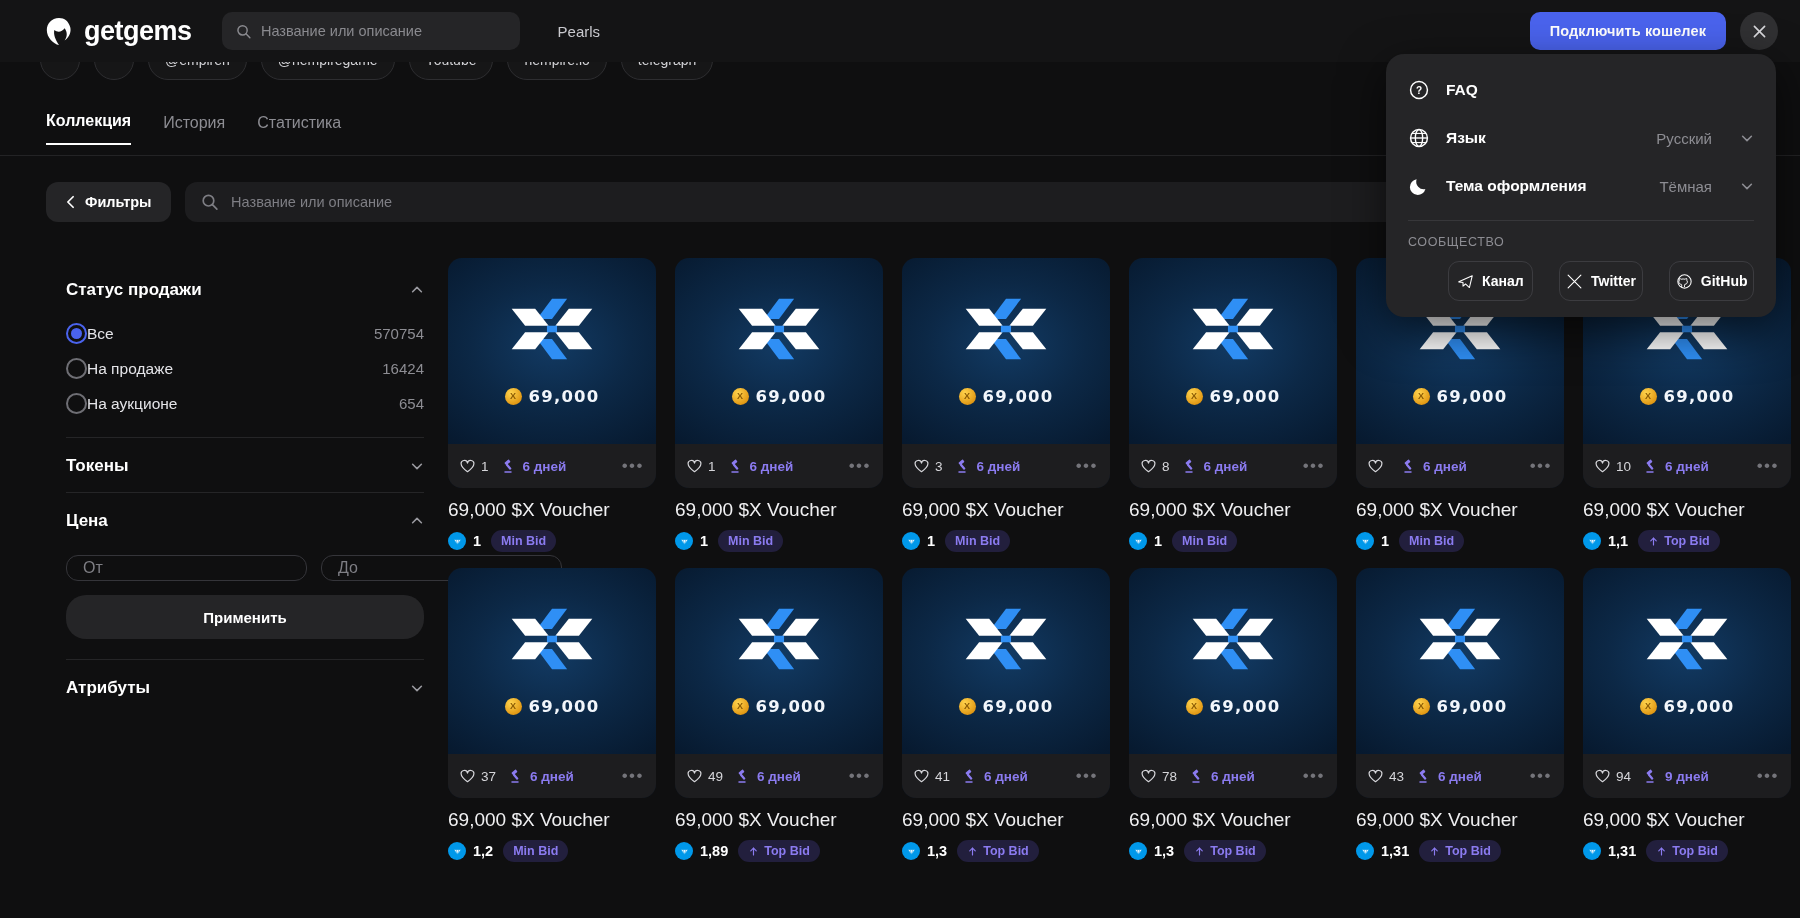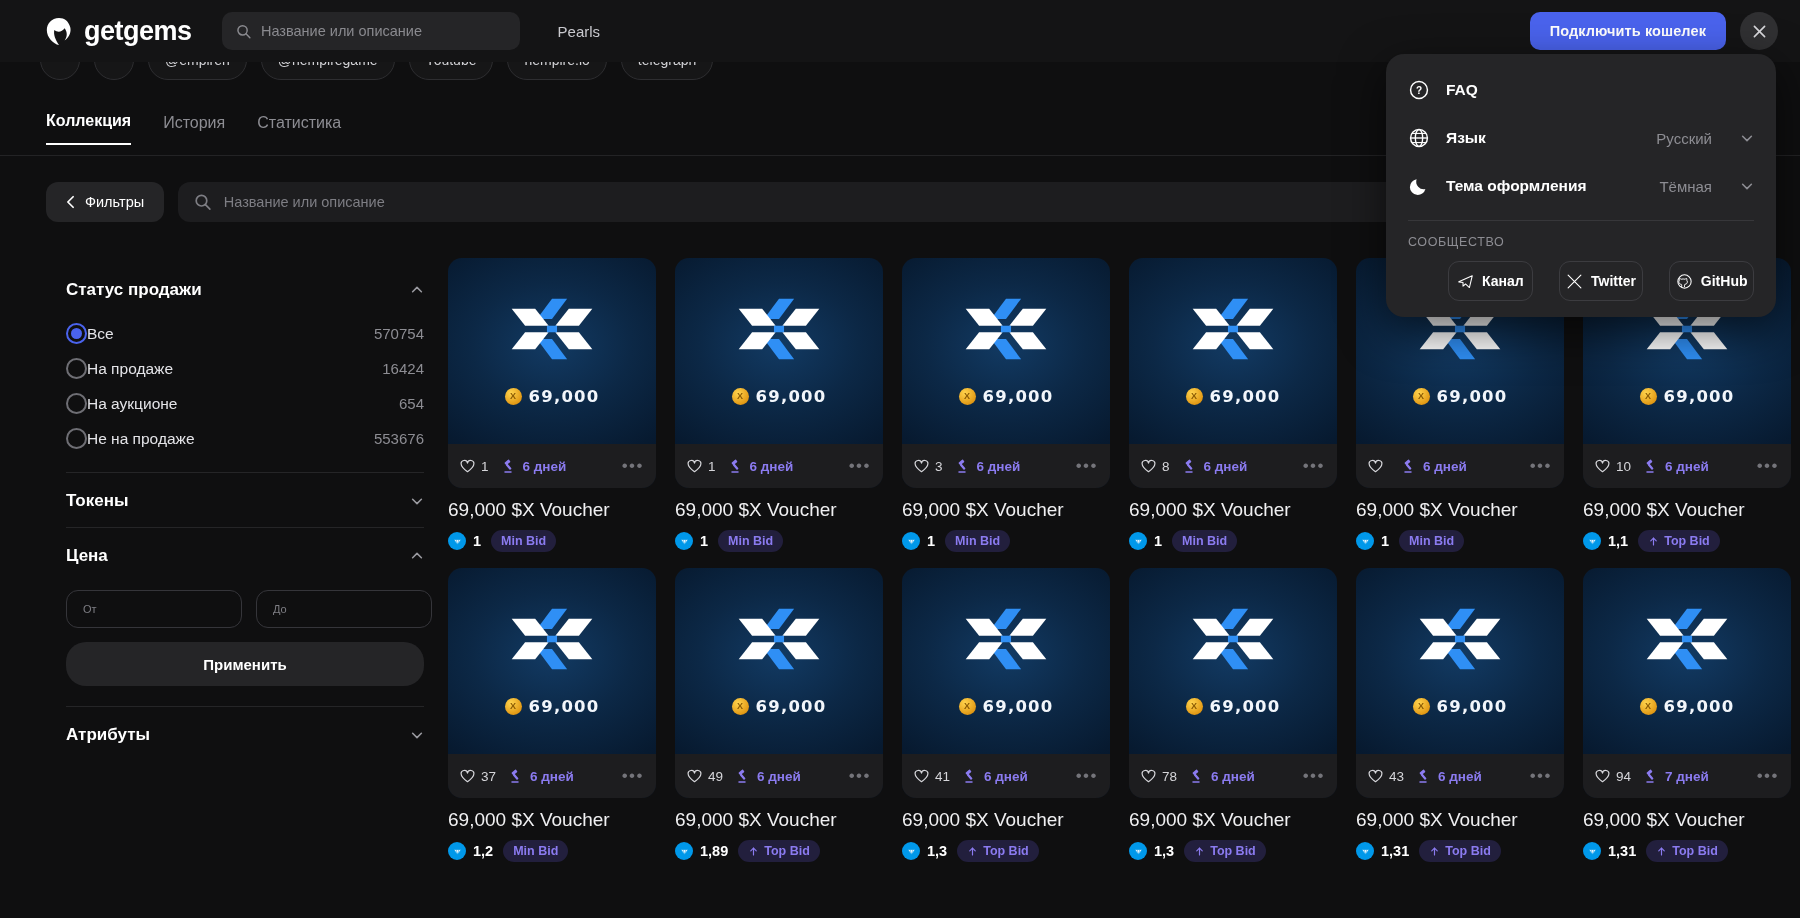--- a/index.html
+++ b/index.html
@@ -76,21 +76,21 @@
   .tab.active { color: #fff; font-weight: 700; border-bottom: 2.5px solid #fff; }
   .tabs-underline {
     position: absolute; top: 155px; left: 0; width: 1800px; height: 1px;
     background: #232325;
   }
 
   
   .filterbar { position: absolute; top: 182px; left: 46px; display: flex; gap: 14px; }
   .btn-filters {
     height: 40px; background: #252527; border: none; border-radius: 12px;
-    color: #fff; font-size: 14.5px; font-weight: 400; font-family: inherit;
+    color: #fff; font-size: 14.5px; font-weight: 700; font-family: inherit;
     display: flex; align-items: center; gap: 10px; padding: 0 20px; cursor: pointer;
   }
   .search-main {
     height: 40px; width: 1480px; background: #1d1d1f; border-radius: 12px;
     display: flex; align-items: center; gap: 12px; padding: 0 16px;
   }
   .search-main input {
     background: transparent; border: none; outline: none; width: 100%;
     color: #e8e8e8; font-size: 14.5px; font-family: inherit;
   }
@@ -112,23 +112,23 @@
     width: 21px; height: 21px; border-radius: 50%;
     border: 2px solid #6e6e74; flex: 0 0 auto;
     display: flex; align-items: center; justify-content: center;
   }
   .radio.on { border-color: #4a63ed; }
   .radio.on::after { content:""; width: 11px; height: 11px; border-radius: 50%; background: #4a63ed; }
   .flt-label { font-size: 15.5px; color: #e4e4e8; }
   .flt-count { margin-left: auto; font-size: 15px; color: #8d8d93; text-align: center; }
   .price-inputs { display: flex; gap: 14px; padding: 8px 0 0 0; }
   .price-inputs input {
-    flex: 1; height: 38px; background: transparent;
+    flex: 1; height: 26px; background: transparent;
     border: 1px solid #35353a; border-radius: 12px;
-    color: #e4e4e8; font-size: 11px; font-family: inherit;
+    color: #e4e4e8; font-size: 16px; font-family: inherit;
     padding: 0 16px; outline: none;
   }
   .price-inputs input::placeholder { color: #7e7e84; }
   .btn-apply {
     width: 100%; height: 44px; margin: 14px 0 20px 0;
     background: #252527; border: none; border-radius: 20px;
     color: #fff; font-size: 15px; font-weight: 700; font-family: inherit; cursor: pointer;
   }
   .chev { width: 14px; height: 14px; flex: 0 0 auto; }
 
@@ -310,25 +310,20 @@
         <div class="flt-opt">
           <span class="radio"></span>
           <span class="flt-label">На продаже</span>
           <span class="flt-count">16424</span>
         </div>
         <div class="flt-opt">
           <span class="radio"></span>
           <span class="flt-label">На аукционе</span>
           <span class="flt-count">654</span>
         </div>
-        <div class="flt-opt">
-          <span class="radio"></span>
-          <span class="flt-label">Не на продаже</span>
-          <span class="flt-count">553676</span>
-        </div>
       </div>
   </div>
 
   <div class="flt-group">
     <div class="flt-head">
       <span class="flt-title">Токены</span>
       <svg class="chev" viewBox="0 0 16 16">
         <polyline points="3,6 8,11 13,6" fill="none" stroke="#9a9aa0" stroke-width="1.8" stroke-linecap="round" stroke-linejoin="round"></polyline>
       </svg>
     </div>
@@ -930,21 +925,21 @@
               <path d="M10 17 C4 12.5 1.6 9.6 1.6 7 A4.2 4.2 0 0 1 10 5.4 A4.2 4.2 0 0 1 18.4 7 C18.4 9.6 16 12.5 10 17 Z" fill="none" stroke="#d6d6da" stroke-width="1.6" stroke-linejoin="round"></path>
             </svg>
             <span>94</span>
           </span>
           <span class="auction">
             <svg width="15" height="15" viewBox="0 0 20 20">
               <rect x="3.5" y="2.5" width="7.5" height="4.2" rx="1" transform="rotate(-40 7 4.5)" fill="#8b7bf0"></rect>
               <rect x="7" y="6" width="3" height="9" rx="1" transform="rotate(-40 8.5 10)" fill="#8b7bf0"></rect>
               <rect x="3" y="16.3" width="10" height="2" rx="1" fill="#8b7bf0"></rect>
             </svg>
-            <span>7 дней</span>
+            <span>9 дней</span>
           </span>
           <span class="dots">•••</span>
         </div>
       </div>
       <div class="card-title">69,000 $X Voucher</div>
       <div class="card-price">
         <span class="ton">
           <svg width="11" height="11" viewBox="0 0 24 24">
             <path d="M4 8 H20 L12 19 Z M4 8 L12 19 M20 8 L12 19 M9 8 L12 19 M15 8 L12 19" fill="#fff" stroke="#0098ea" stroke-width="1.1" stroke-linejoin="round"></path>
           </svg>

